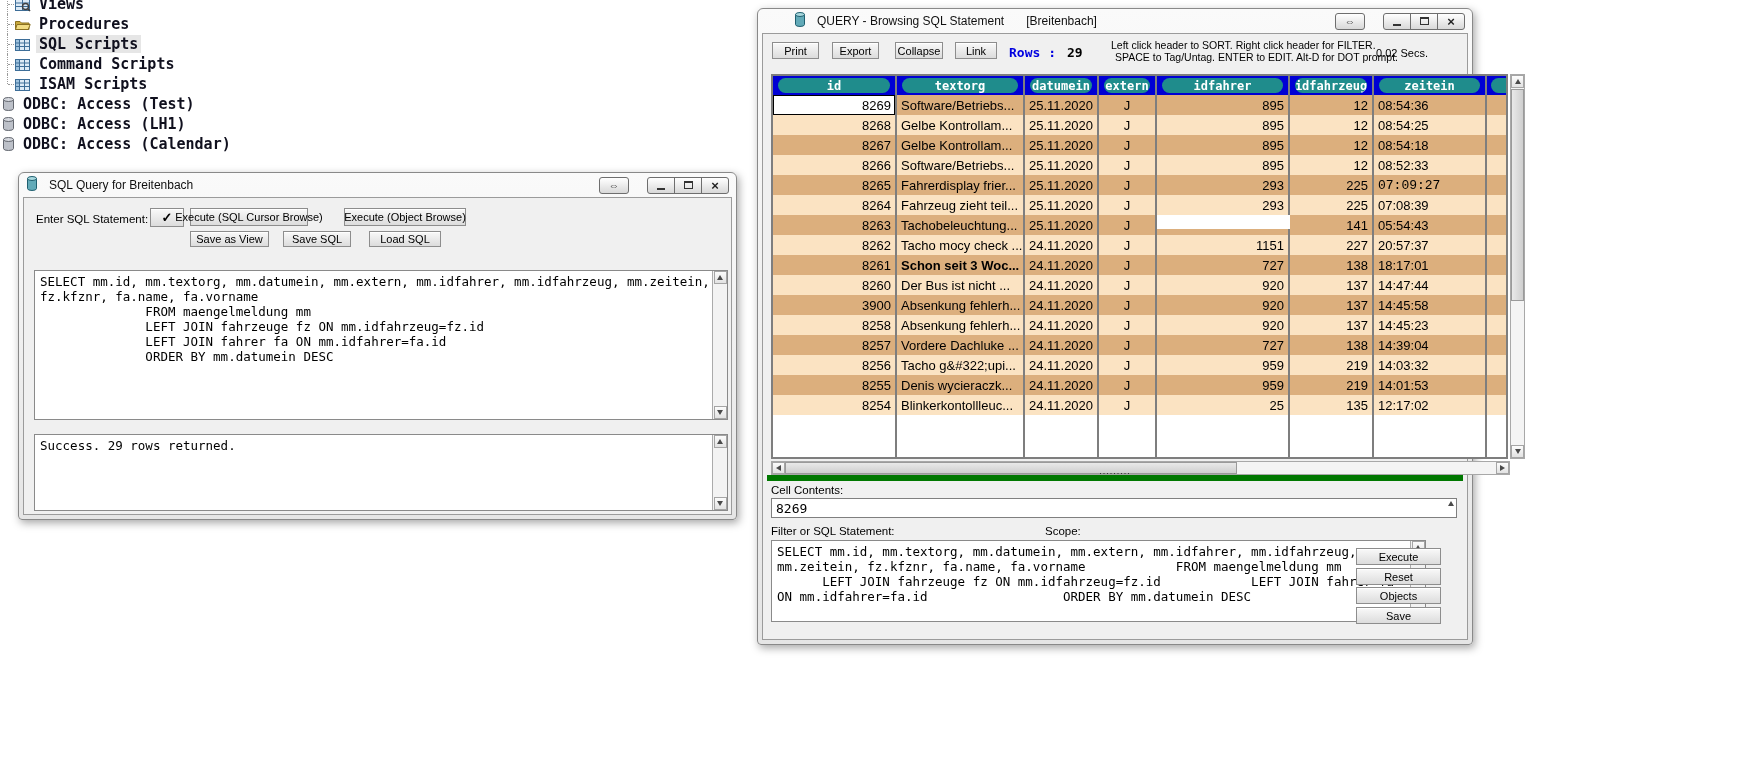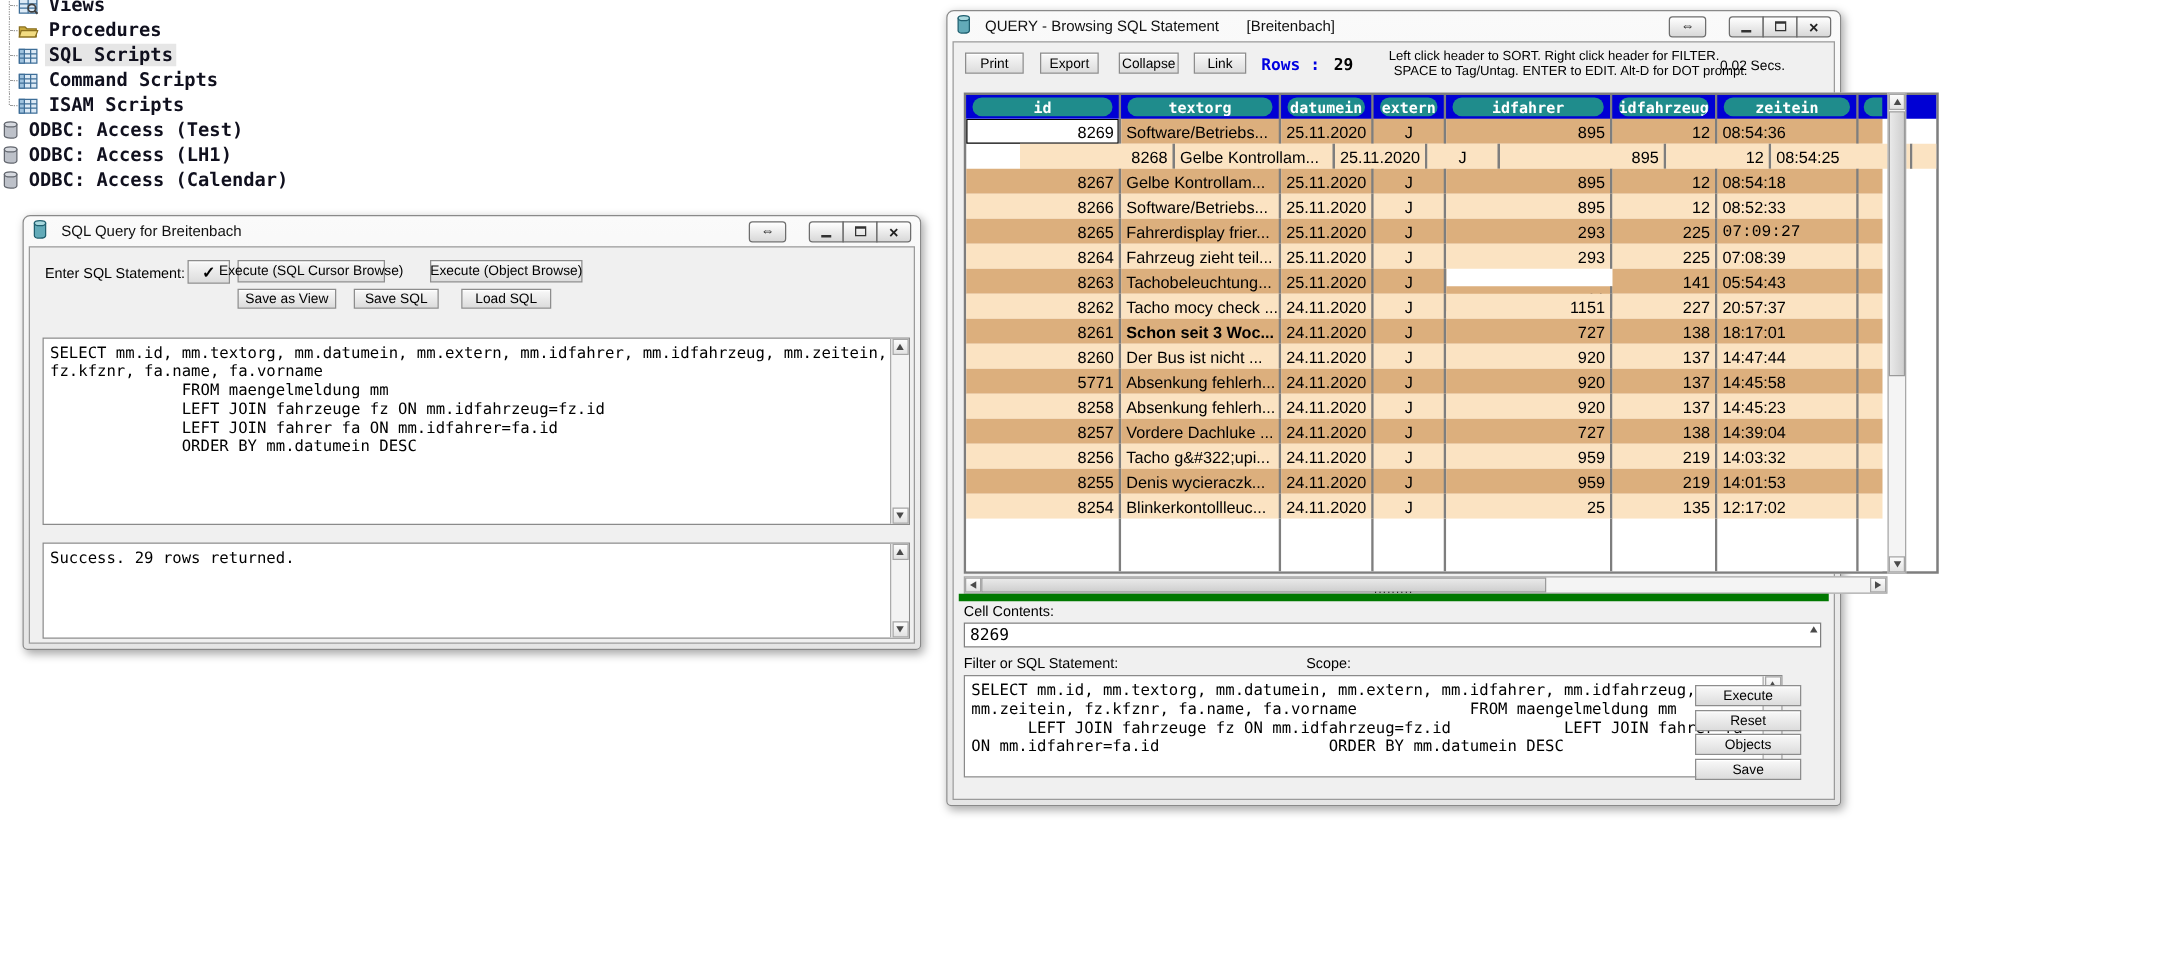--- a/index.html
+++ b/index.html
@@ -253,21 +253,21 @@
               <span class="tri-up"></span>
             </div>
           <div class="sbtn">
               <span class="tri-down"></span>
             </div>
         </div>
       </div>
     </div>
   </div>
 
-  <div class="window" style="left:757px; top:8px; width:716px; height:637px;">
+  <div class="window" style="left:757px; top:8px; width:716px; height:637px;padding-left:29px;">
     <div class="titlebar">
       <span id="qwin-icon-slot"><svg class="tree-icon" width="12" height="17" viewBox="0 0 12 17">
     <path d="M1.5 3.5 L1.5 13.5 A4.5 2 0 0 0 10.5 13.5 L10.5 3.5 Z" fill="#62AAB8" stroke="#1F5F6F"></path>
     <ellipse cx="6" cy="3.5" rx="4.5" ry="2" fill="#A8D8DE" stroke="#1F5F6F"></ellipse>
   </svg></span>
       <span class="title-text">QUERY - Browsing SQL Statement</span>
       <span class="title-suffix">[Breitenbach]</span>
       <div class="cap-btn swap-btn">⇔</div>
       <div class="cap-group">
         <div class="cap-btn">
@@ -328,21 +328,21 @@
               <div class="tcell num sel" style="width: 124px;">8269</div>
               <div class="tcell lft" style="width: 128px;">Software/Betriebs...</div>
               <div class="tcell ctr" style="width: 74px;">25.11.2020</div>
               <div class="tcell ctr" style="width: 58px;">J</div>
               <div class="tcell num" style="width: 133px;">895</div>
               <div class="tcell num" style="width: 84px;">12</div>
               <div class="tcell lft" style="width: 113px;">08:54:36</div>
               <div class="tcell" style="width: 19px;"></div>
             </div>
             <div class="trow light">
-              <div class="tcell num" style="width: 124px; margin-left: 43px;">8268</div>
+              <div class="tcell num" style="width: 124px;">8268</div>
               <div class="tcell lft" style="width: 128px;">Gelbe Kontrollam...</div>
               <div class="tcell ctr" style="width: 74px;">25.11.2020</div>
               <div class="tcell ctr" style="width: 58px;">J</div>
               <div class="tcell num" style="width: 133px;">895</div>
               <div class="tcell num" style="width: 84px;">12</div>
               <div class="tcell lft" style="width: 113px;">08:54:25</div>
               <div class="tcell" style="width: 19px;"></div>
             </div>
             <div class="trow dark">
               <div class="tcell num" style="width: 124px;">8267</div>
@@ -418,21 +418,21 @@
               <div class="tcell num" style="width: 124px;">8260</div>
               <div class="tcell lft" style="width: 128px;">Der Bus ist nicht ...</div>
               <div class="tcell ctr" style="width: 74px;">24.11.2020</div>
               <div class="tcell ctr" style="width: 58px;">J</div>
               <div class="tcell num" style="width: 133px;">920</div>
               <div class="tcell num" style="width: 84px;">137</div>
               <div class="tcell lft" style="width: 113px;">14:47:44</div>
               <div class="tcell" style="width: 19px;"></div>
             </div>
             <div class="trow dark">
-              <div class="tcell num" style="width: 124px;">5771</div>
+              <div class="tcell num" style="width: 124px;">3900</div>
               <div class="tcell lft" style="width: 128px;">Absenkung fehlerh...</div>
               <div class="tcell ctr" style="width: 74px;">24.11.2020</div>
               <div class="tcell ctr" style="width: 58px;">J</div>
               <div class="tcell num" style="width: 133px;">920</div>
               <div class="tcell num" style="width: 84px;">137</div>
               <div class="tcell lft" style="width: 113px;">14:45:58</div>
               <div class="tcell" style="width: 19px;"></div>
             </div>
             <div class="trow light">
               <div class="tcell num" style="width: 124px;">8258</div>

